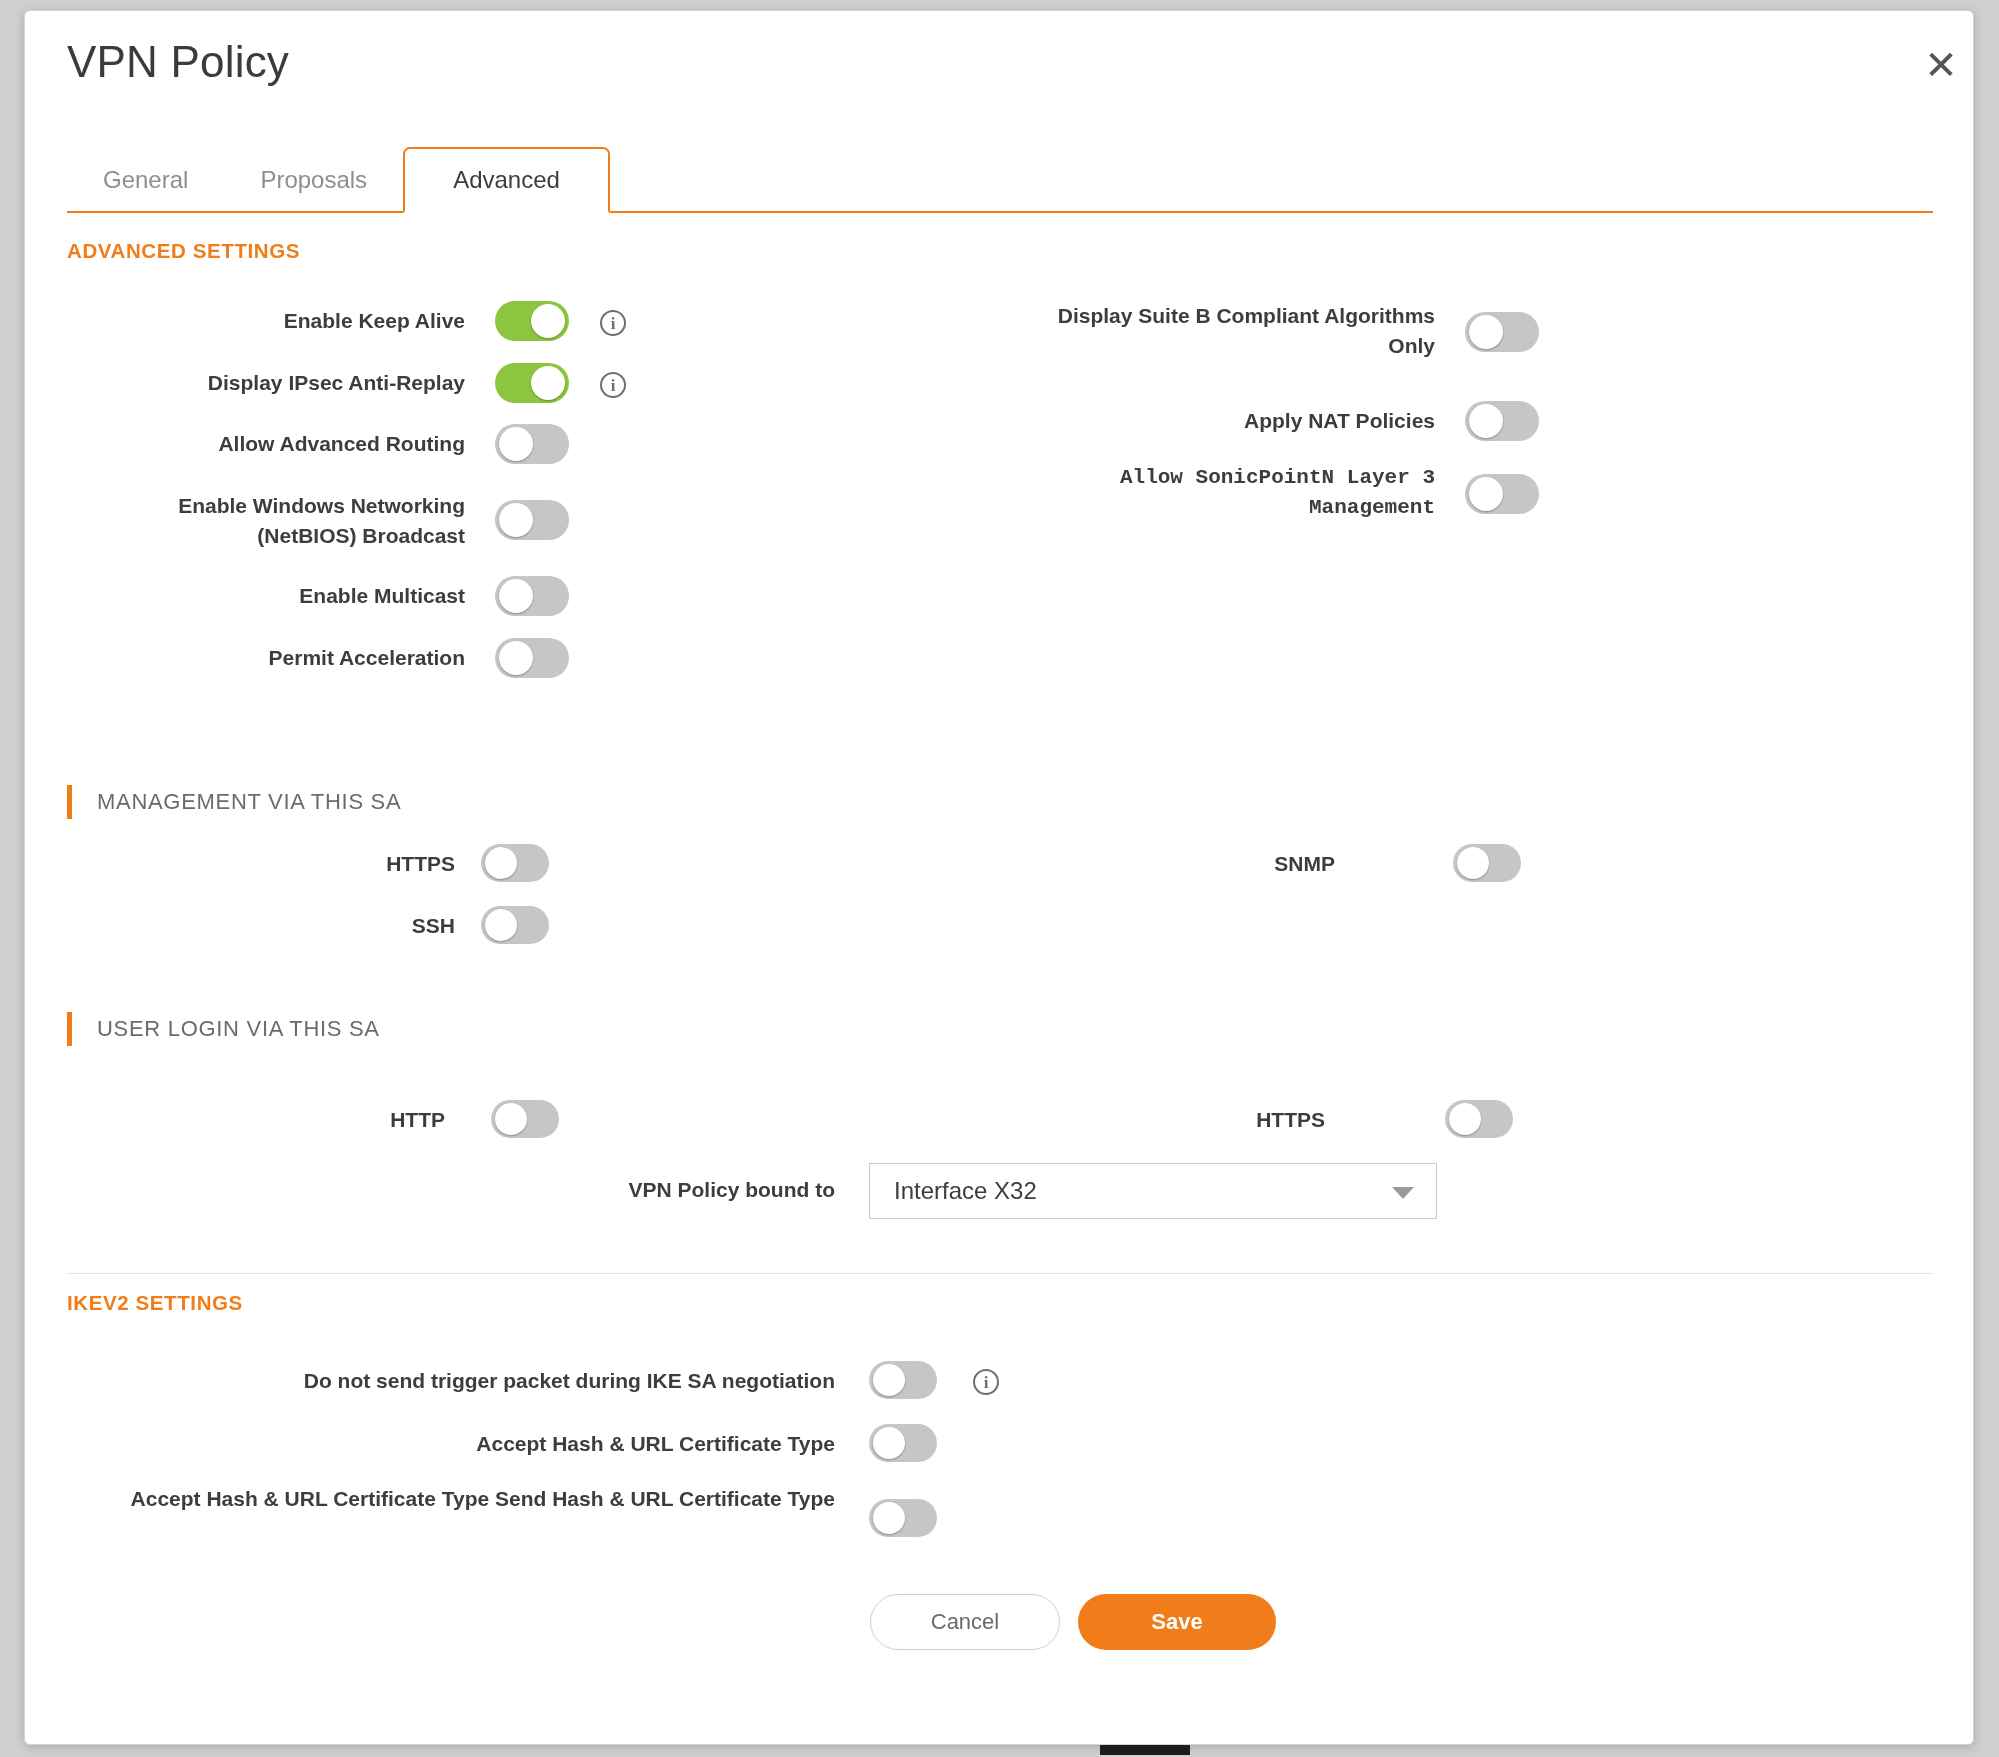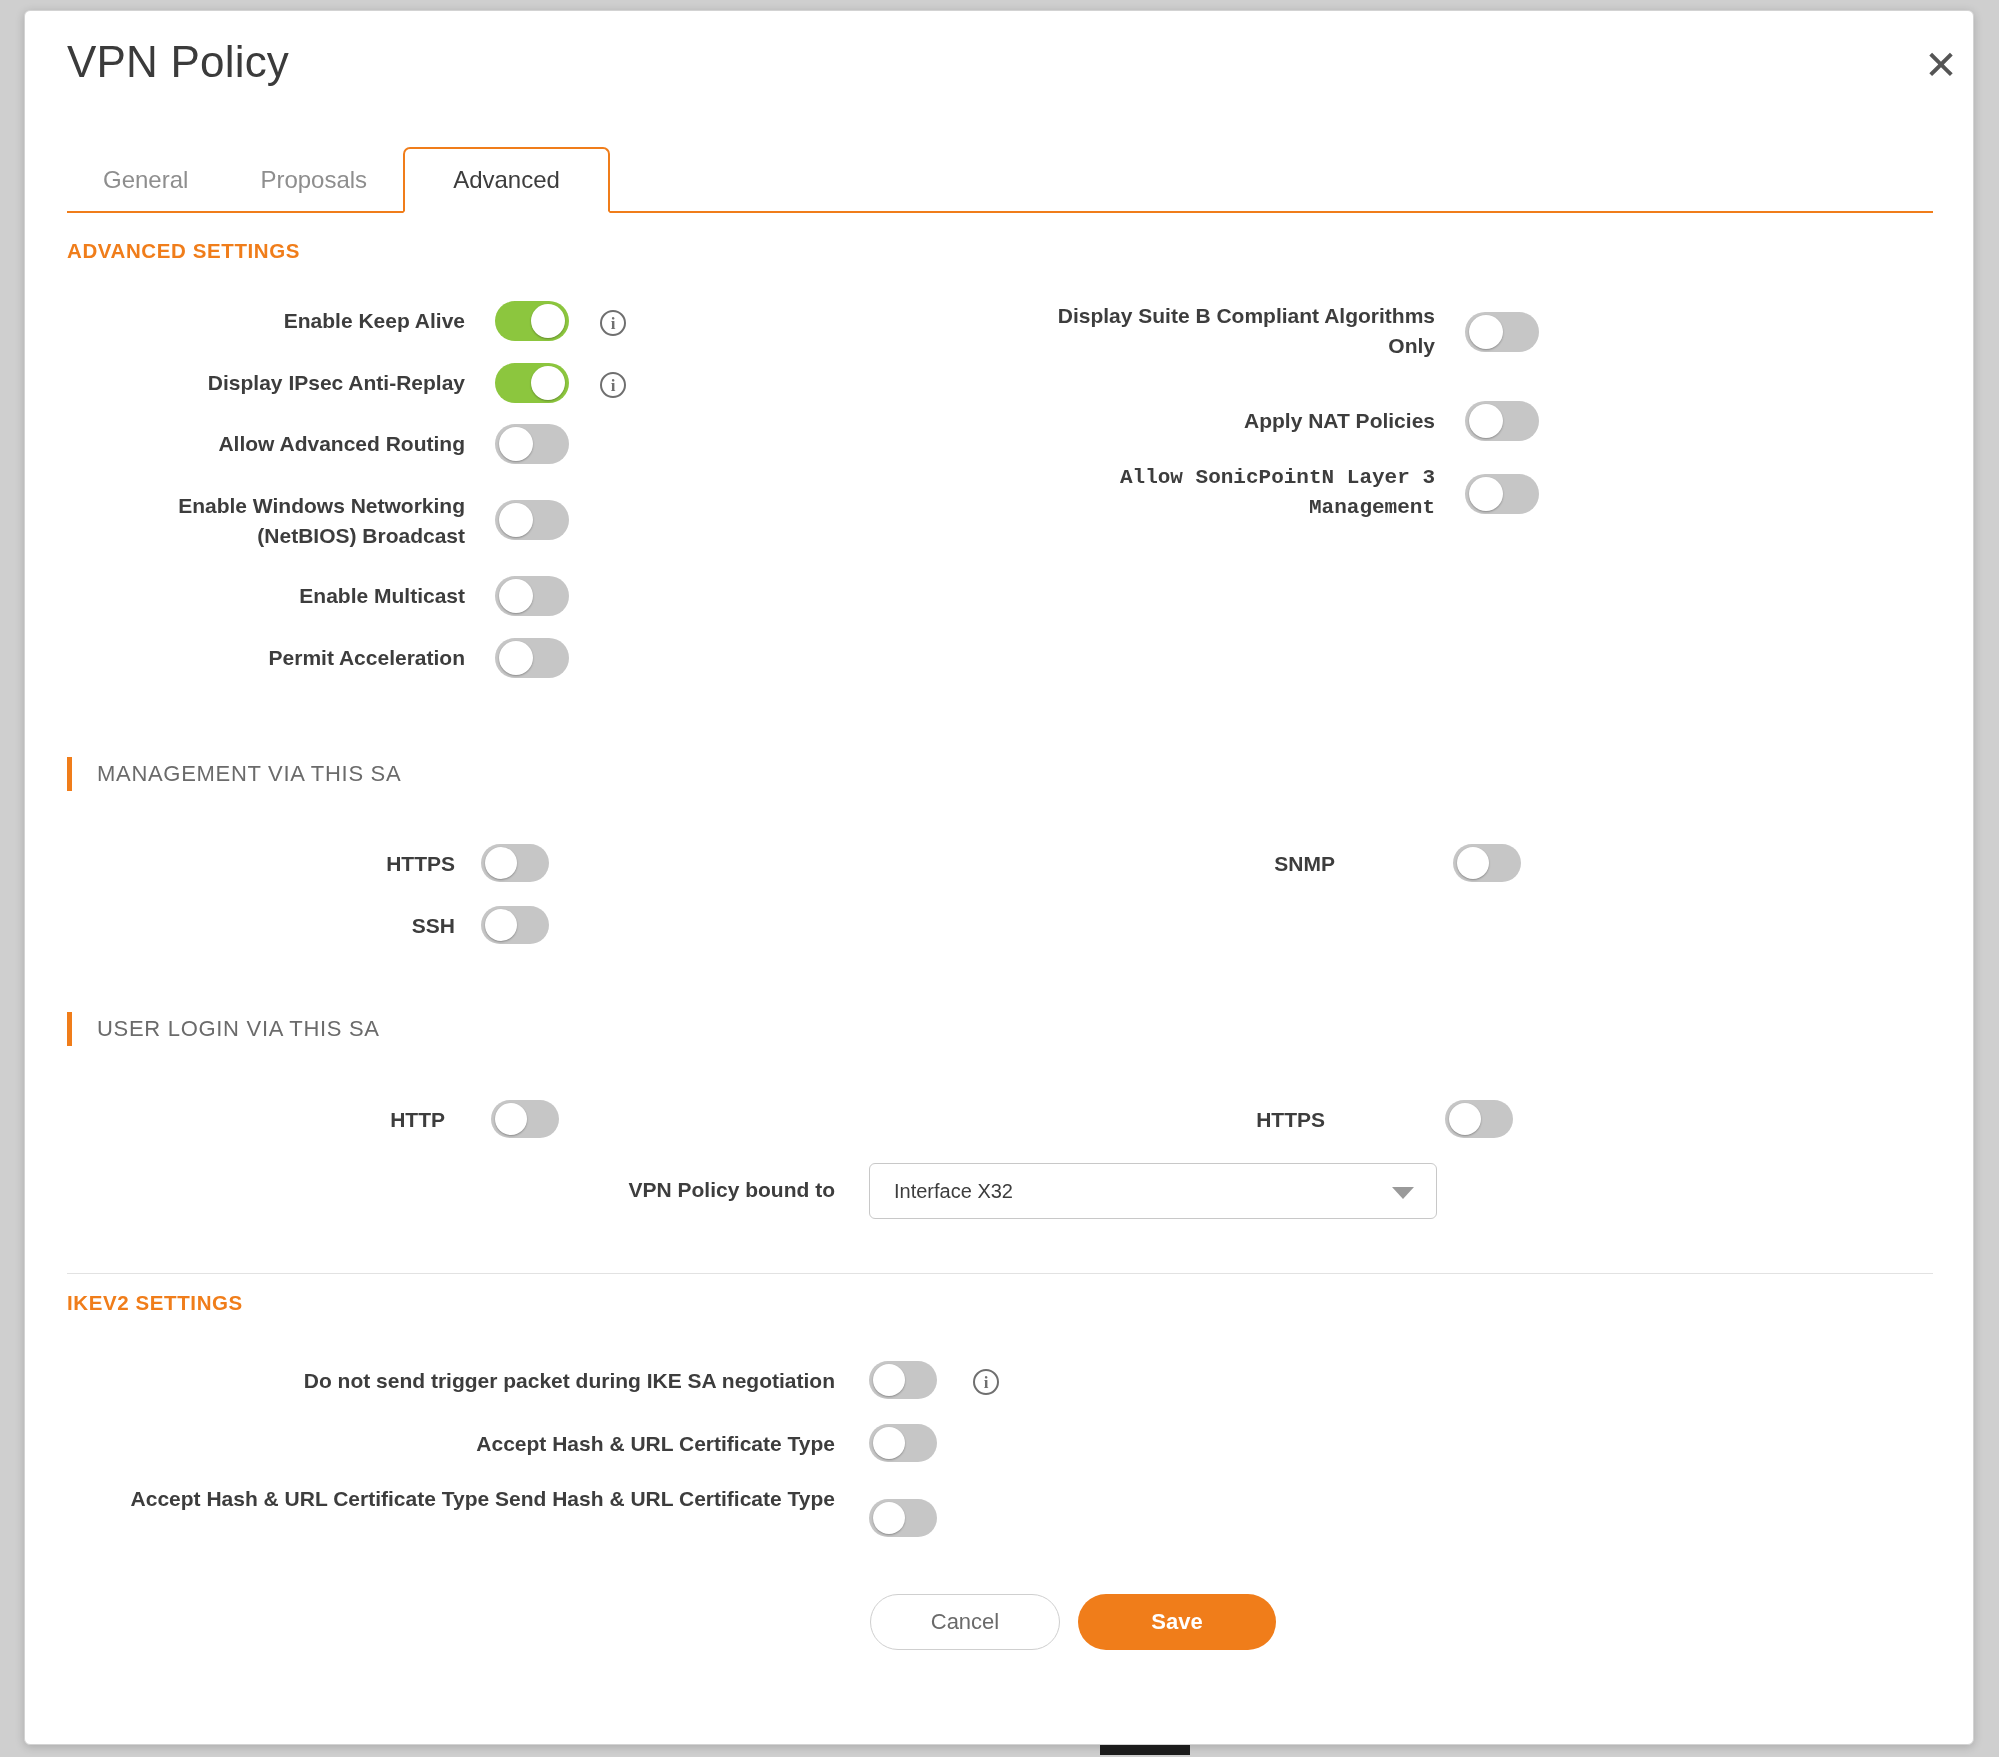--- a/index.html
+++ b/index.html
@@ -141,23 +141,23 @@
     position: absolute;
     left: 42px;
     width: 1866px;
     height: 1px;
     background: #e2e2e2;
   }
   .select {
     position: absolute;
     width: 568px; height: 56px;
     border: 1px solid #c8c8c8;
-    border-radius: 6px;
+    border-radius: 0;
     background: #fff;
-    font-size: 20px;
+    font-size: 24px;
     color: #3d3d3d;
     display: flex;
     align-items: center;
     padding-left: 24px;
     cursor: pointer;
   }
   .select .caret {
     position: absolute;
     right: 22px; top: 23px;
     width: 0; height: 0;
@@ -251,21 +251,21 @@
     <div class="lbl" style="left:1000px; top:395px; width:410px;">Apply NAT Policies</div>
     <div class="toggle" style="left:1440px; top:390px;">
         <span class="knob"></span>
       </div>
 
     <div class="lbl" style="left:1000px; top:452px; width:410px;font-family:Liberation Mono, monospace;">Allow SonicPointN Layer 3 Management</div>
     <div class="toggle" style="left:1440px; top:463px;">
         <span class="knob"></span>
       </div>
 
-    <div class="sub-head" style="left:42px; top:750px;">MANAGEMENT VIA THIS SA</div>
+    <div class="sub-head" style="left:42px; top:778px;">MANAGEMENT VIA THIS SA</div>
 
     <div class="lbl" style="left:170px; top:838px; width:260px;">HTTPS</div>
     <div class="toggle sm" style="left:456px; top:833px;">
         <span class="knob"></span>
       </div>
 
     <div class="lbl" style="left:170px; top:900px; width:260px;">SSH</div>
     <div class="toggle sm" style="left:456px; top:895px;">
         <span class="knob"></span>
       </div>

